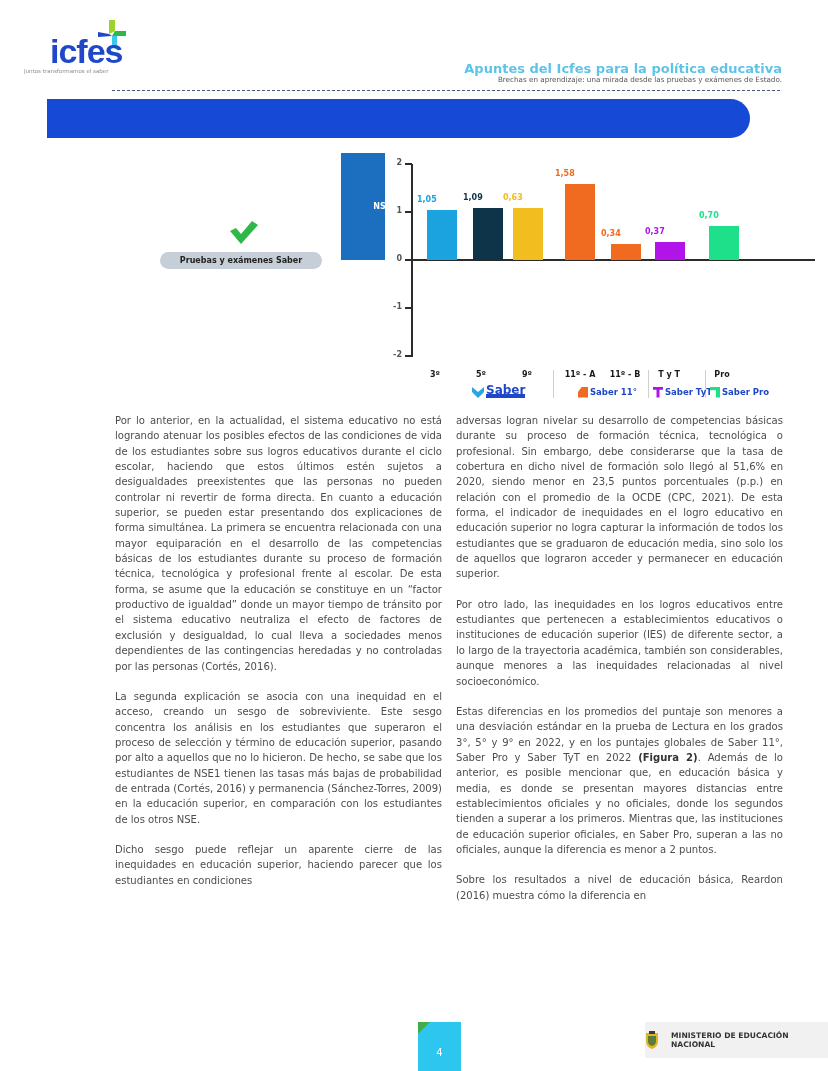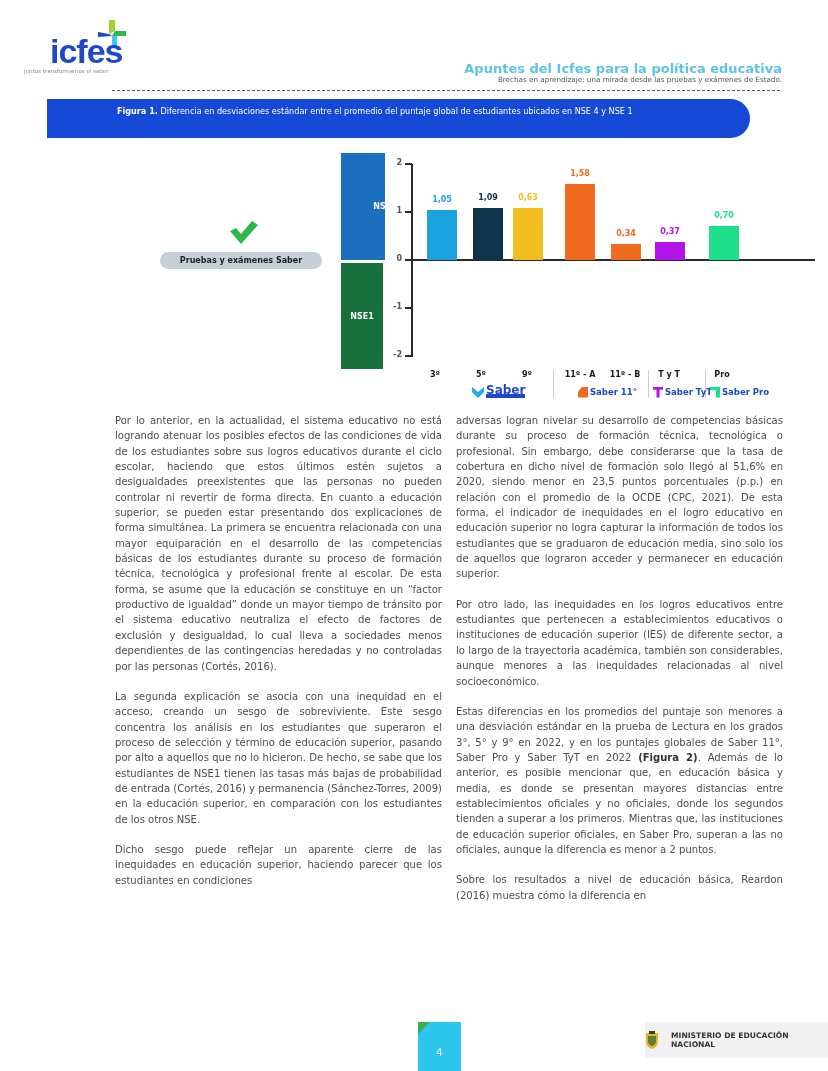--- a/index.html
+++ b/index.html
@@ -23,21 +23,21 @@
   .chart { position: absolute; left: 0; top: 0; width: 828px; height: 410px; pointer-events: none; }
   .chart * { pointer-events: auto; }
   .nse-box { position: absolute; left: 341px; width: 42px; color: #fff; font-weight: bold; font-size: 8px; display: flex; align-items: center; justify-content: center; }
   .nse4 { top: 153px; height: 107px; background: #1c6fbf; padding-left: 44px; }
   .nse1 { top: 263px; height: 106px; background: #18703d; }
   .y-axis { position: absolute; left: 411px; top: 164px; width: 2px; height: 193px; background: #2b2b2b; }
   .y-tick { position: absolute; left: 405px; width: 7px; height: 2px; background: #2b2b2b; }
   .y-label { position: absolute; left: 388px; width: 14px; text-align: right; font-size: 8px; color: #555; font-weight: bold; }
   .zero-line { position: absolute; left: 405px; top: 259px; width: 410px; height: 2px; background: #2b2b2b; }
   .bar { position: absolute; width: 30px; bottom: 811px; }
-  .bar-val { position: absolute; width: 50px; text-align: center; font-size: 8px; font-weight: bold; }
+  .bar-val { position: absolute; width: 50px; font-size: 8px; font-weight: bold; }
   .x-label { position: absolute; top: 370px; font-size: 8px; font-weight: bold; color: #1a1a1a; white-space: nowrap; text-align: center; }
   .x-sep { position: absolute; top: 370px; width: 1px; height: 28px; background: #cfcfcf; }
   .brand { position: absolute; top: 385px; height: 14px; display: flex; align-items: center; gap: 2px; font-size: 8.5px; font-weight: bold; white-space: nowrap; }
   .brand .sw { display: inline-block; width: 10px; height: 11px; }
 
   .checkmark { position: absolute; left: 230px; top: 221px; width: 28px; height: 24px; }
   .pruebas-pill { position: absolute; left: 160px; top: 252px; width: 162px; height: 17px; background: #c6cfd8; border-radius: 9px; font-size: 8px; font-weight: bold; color: #222; text-align: center; line-height: 17px; }
 
   
   .col { position: absolute; width: 327px; font-size: 10.05px; line-height: 15.35px; color: #4d4d4d; text-align: justify; }
@@ -64,31 +64,29 @@
     <polygon points="4,14 15,16 18,18 4,19" fill="#1f48c8"></polygon>
   </svg>
   <span class="logo-text">icfes</span>
   <span class="logo-tag">Juntos transformamos el saber</span>
 </div>
 <div class="hdr-title">Apuntes del Icfes para la política educativa</div>
 <div class="hdr-sub">Brechas en aprendizaje: una mirada desde las pruebas y exámenes de Estado.</div>
 <div class="hdr-dash"></div>
 
 <div class="fig-banner">
-  <div><b>Figura 1.</b><span> Diferencia en desviaciones estándar entre el promedio del puntaje global de estudiantes ubicados en NSE 4 y NSE 1</span></div>
 </div>
 
 <svg class="checkmark" viewBox="0 0 28 24">
   <polygon points="0,10 6,7 11,13 22,0 28,4 11,23" fill="#2fb84a"></polygon>
 </svg>
 <div class="pruebas-pill">Pruebas y exámenes Saber</div>
 
 <div class="chart" id="chart">
   <div class="nse-box nse4">NSE4</div>
-  <div class="nse-box nse1">NSE1</div>
   <div class="y-axis"></div>
   <div class="zero-line"></div>
   <div id="y-ticks">
       <div class="y-tick" style="top: 163px;"></div>
       <div class="y-label" style="top: 158px;">2</div>
       <div class="y-tick" style="top: 211px;"></div>
       <div class="y-label" style="top: 206px;">1</div>
       <div class="y-tick" style="top: 259px;"></div>
       <div class="y-label" style="top: 254px;">0</div>
       <div class="y-tick" style="top: 307px;"></div>

